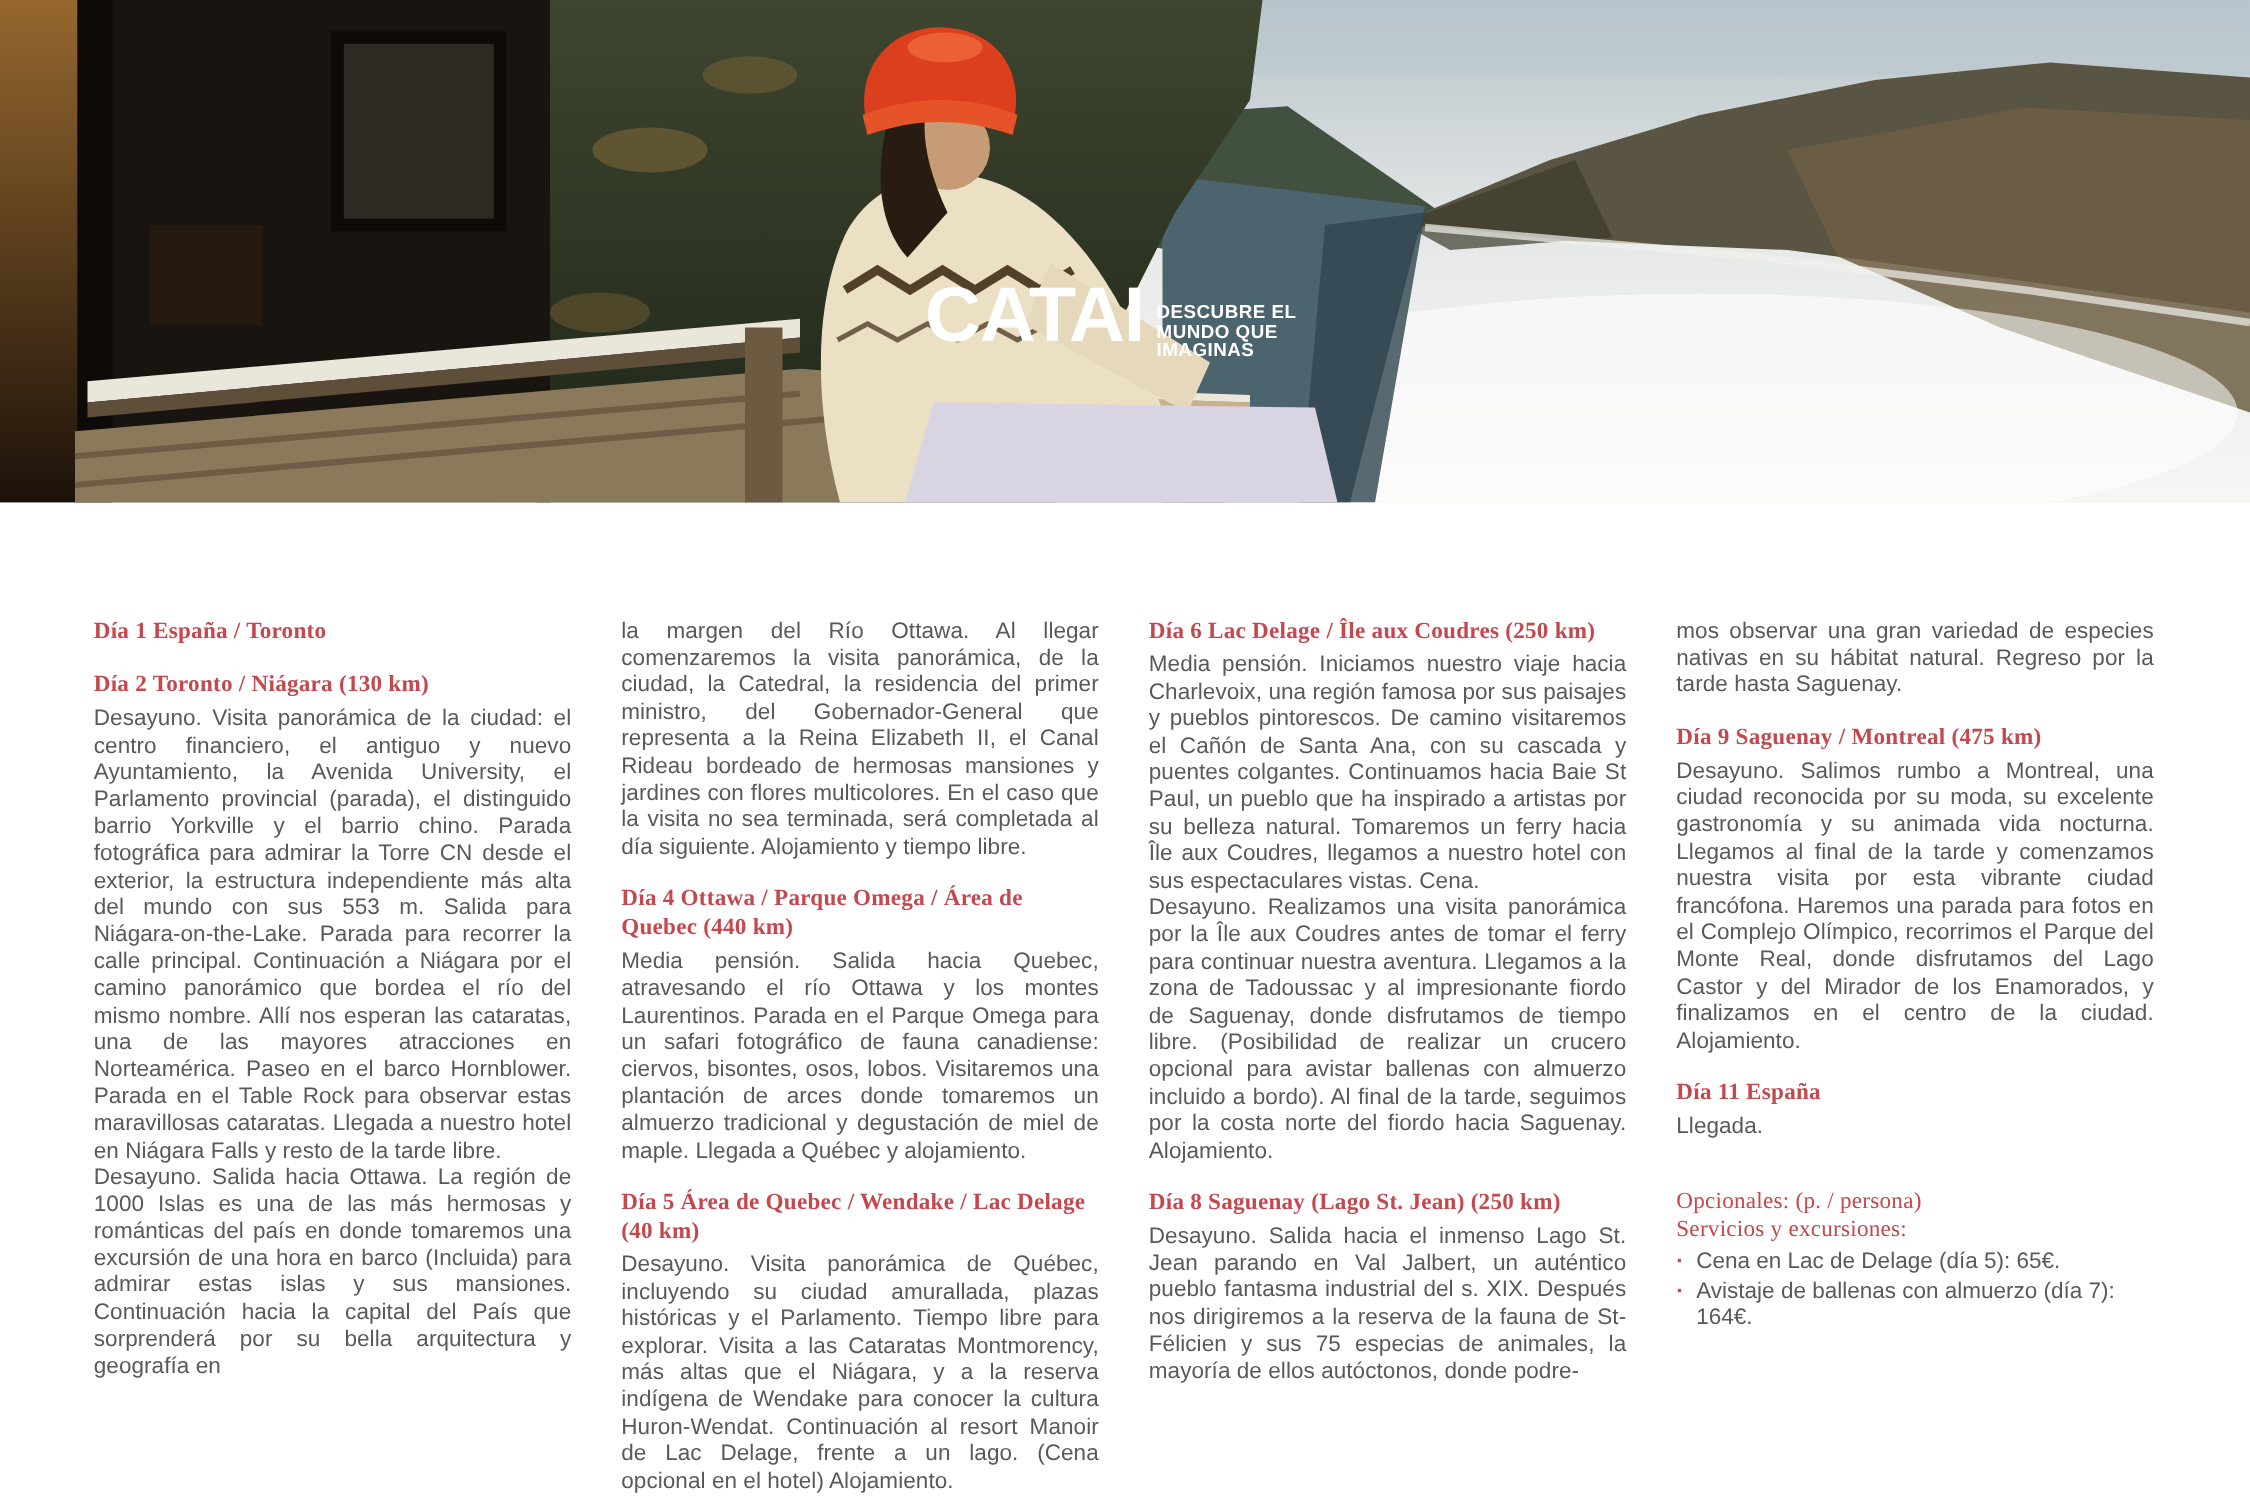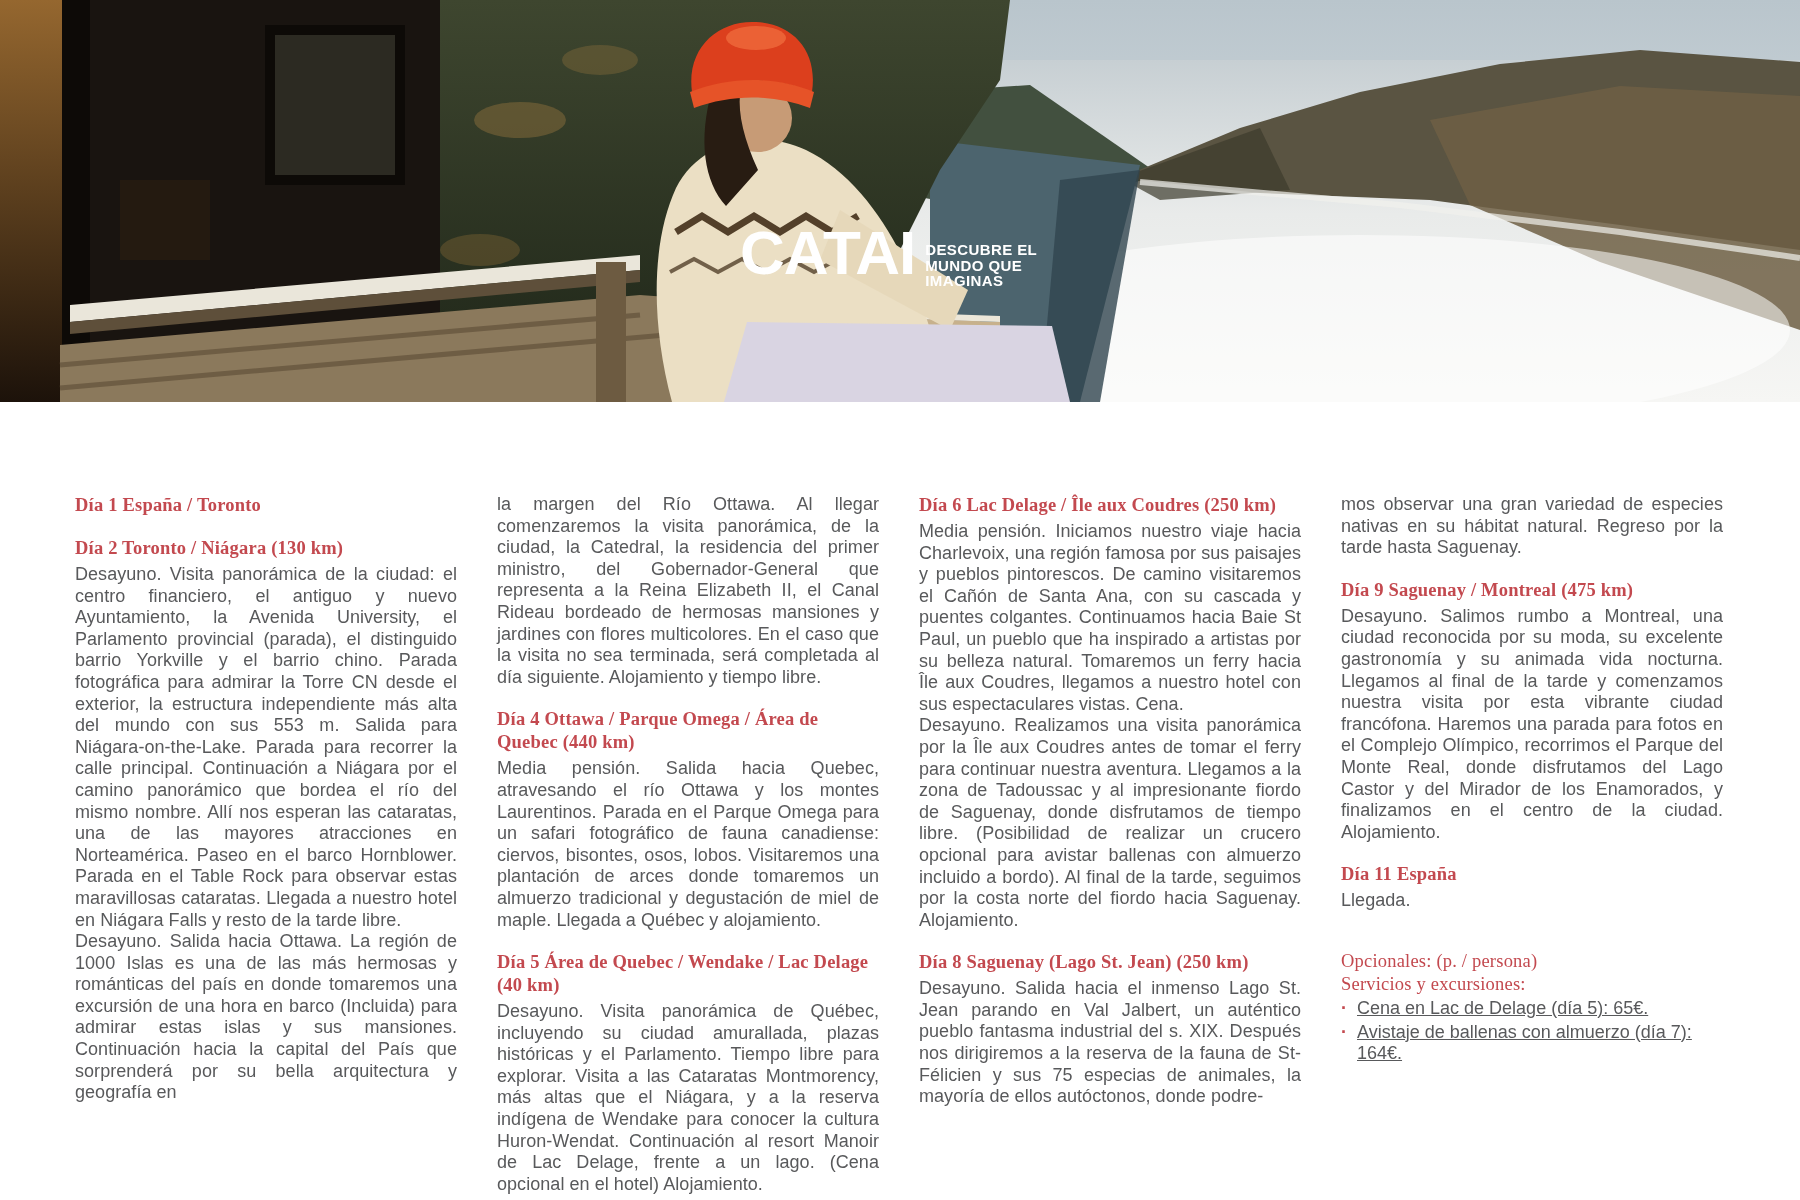--- a/index.html
+++ b/index.html
@@ -23,21 +23,21 @@
   .day-h{font-family:"Liberation Serif",serif;font-weight:bold;color:var(--heading-red);
          font-size:18.5px;line-height:23px;letter-spacing:0.2px;margin:20px 0 4px 0;}
   .col > .day-h:first-child{margin-top:0;}
   .body-p{color:var(--body-gray);font-size:18px;line-height:21.6px;text-align:justify;
           letter-spacing:0.05px;}
   .opt-block{margin-top:38px;}
   .opt-h{font-family:"Liberation Serif",serif;font-weight:normal;color:var(--heading-red);
          font-size:18.5px;line-height:23px;letter-spacing:0.2px;}
   .opt-item{display:flex;color:var(--body-gray);font-size:18px;line-height:21.6px;margin-top:2px;}
   .opt-item .dot{width:16px;flex:0 0 16px;color:var(--heading-red);font-weight:bold;}
-  .opt-item .opt-text{flex:1;text-align:left;text-decoration:underline;}
+  .opt-item .opt-text{flex:1;text-align:left;}
 </style>
 </head>
 <body>
 
 <div class="page">
 
   <div class="hero">
     <svg viewBox="0 0 1800 402" preserveAspectRatio="none">
       <defs>
         <linearGradient id="gSky" x1="0" y1="0" x2="0" y2="1">

